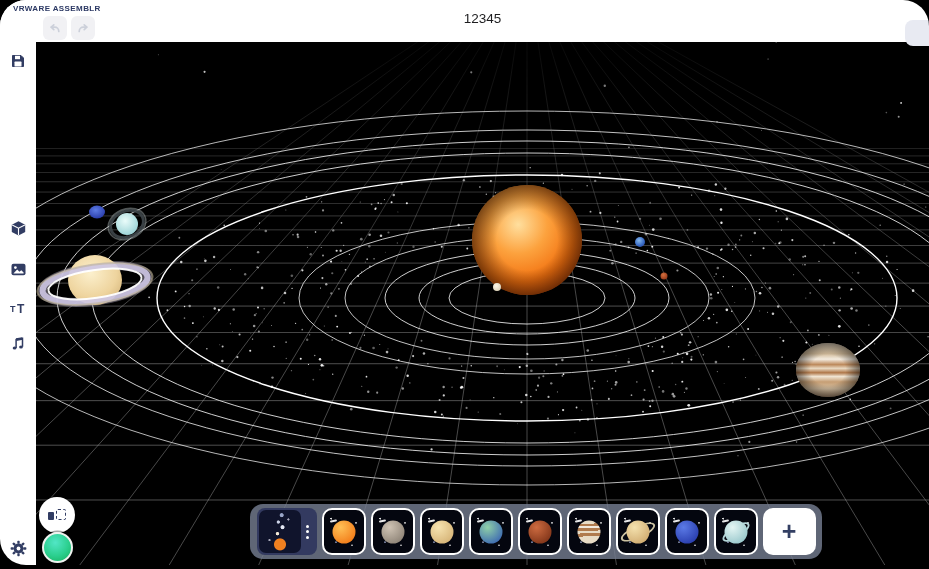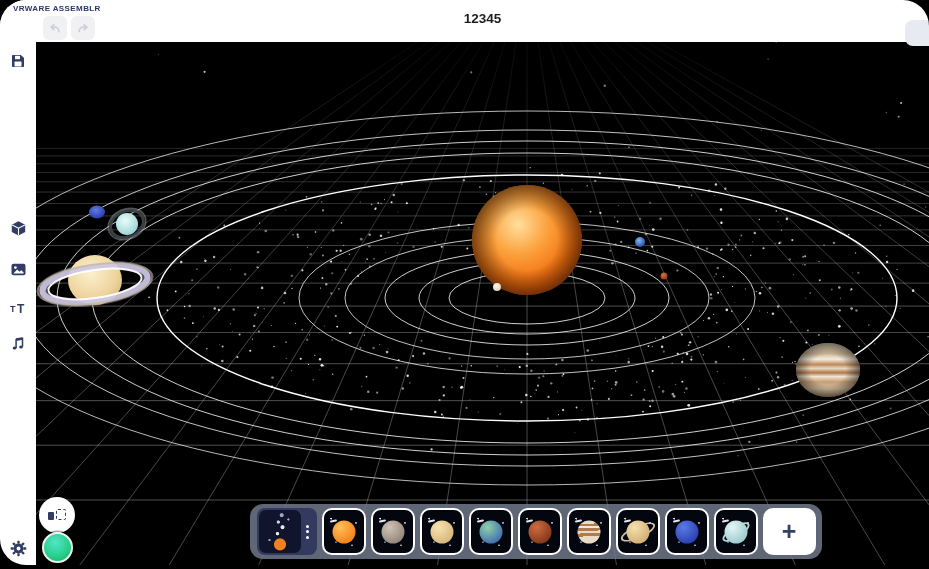--- a/index.html
+++ b/index.html
@@ -5,21 +5,21 @@
   html,body{margin:0;padding:0;background:#000;}
   *{box-sizing:border-box;}
   body{font-family:"Liberation Sans", sans-serif;}
   .window{position:relative;width:929px;height:565px;border-radius:26px;overflow:hidden;background:#000;}
 
   
   .topbar{position:absolute;top:0;left:0;right:0;height:42px;background:#fff;z-index:6;}
   .brand{position:absolute;top:4px;left:13px;font-size:8px;font-weight:700;letter-spacing:.4px;color:#2c3964;}
   .history-btn{position:absolute;top:16px;width:24px;height:24px;border-radius:6px;background:#f1f1f4;display:flex;align-items:center;justify-content:center;border:none;padding:0;cursor:pointer;}
   .history-btn.undo{left:43px;} .history-btn.redo{left:71px;}
-  .doc-title{position:absolute;top:11px;left:36px;right:0;text-align:center;font-size:13.5px;font-weight:700;color:#1d1d1f;}
+  .doc-title{position:absolute;top:11px;left:36px;right:0;text-align:center;font-size:13.5px;font-weight:400;color:#1d1d1f;}
   .topright-btn{position:absolute;top:20px;right:-8px;width:32px;height:26px;border-radius:8px;background:#e8eaf2;z-index:7;border:none;}
 
   
   .sidebar{position:absolute;top:0;left:0;bottom:0;width:36px;background:#fff;z-index:5;}
   .side-icon{position:absolute;left:50%;transform:translateX(-50%);width:24px;height:24px;display:flex;align-items:center;justify-content:center;background:none;border:none;padding:0;cursor:pointer;}
 
   
   .canvas{position:absolute;left:36px;top:42px;right:0;bottom:0;background:#000;overflow:hidden;}
   .scene-svg{position:absolute;inset:0;}
 

